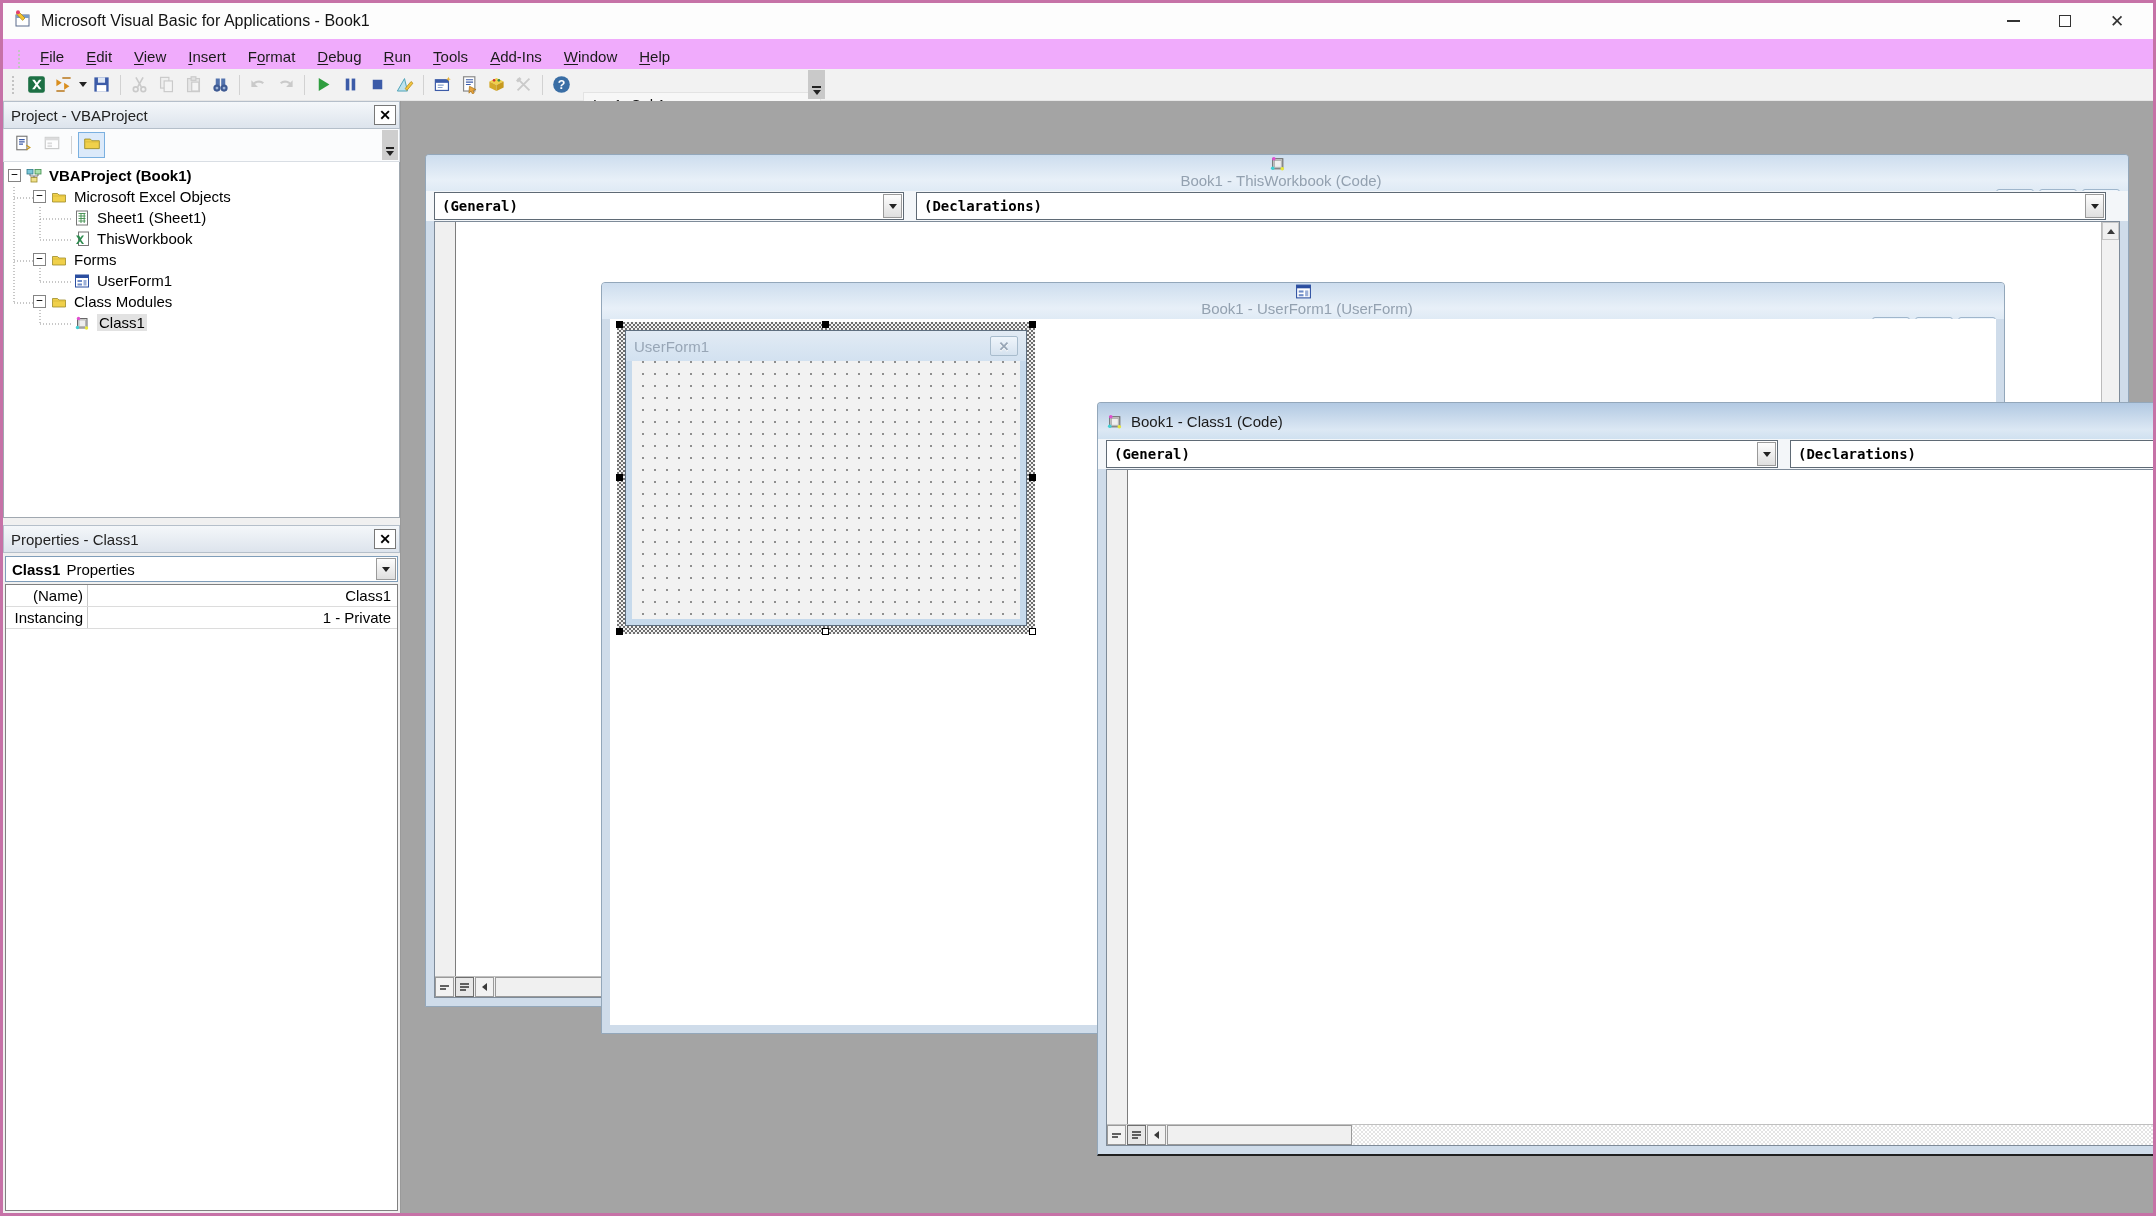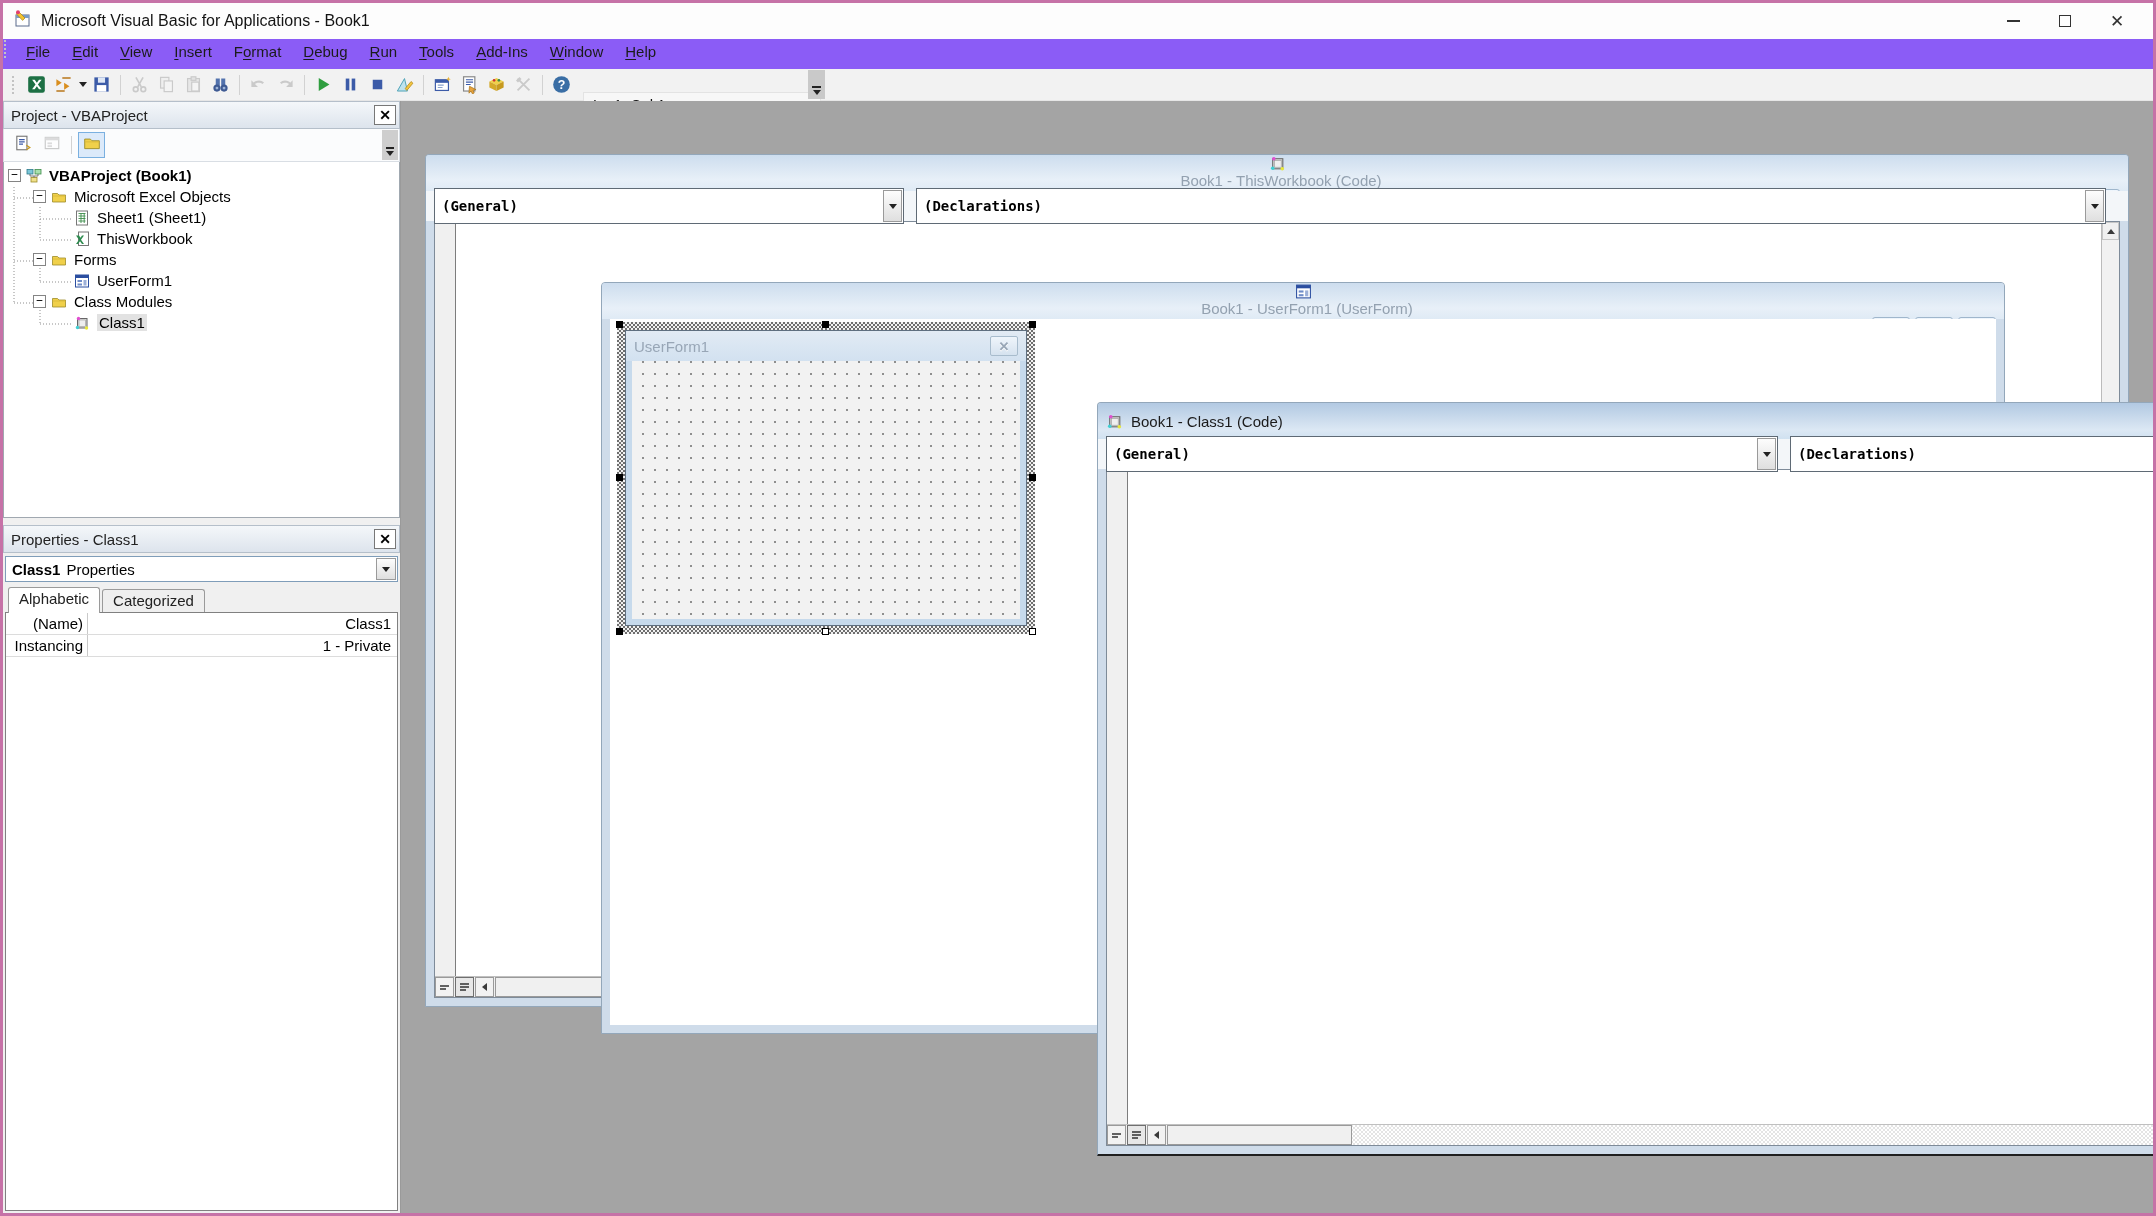--- a/index.html
+++ b/index.html
@@ -10,22 +10,22 @@
   
   .titlebar { position:absolute; left:0; top:0; right:0; height:36px; background:#fdfdfd;
               display:flex; align-items:center; padding:0 10px; }
   .titlebar .app-title { font-size:16px; color:#141414; margin-left:8px; }
   .caption-btns { margin-left:auto; display:flex; }
   .cap-btn { width:52px; height:30px; display:flex; align-items:center; justify-content:center; color:#222; }
   .g-min { width:13px; height:2px; background:#333; }
   .g-max { width:12px; height:12px; border:1.5px solid #333; }
   .g-close { font-size:17px; font-weight:300; color:#333; line-height:1; }
 
-  .menubar { position:absolute; left:0; top:36px; right:0; height:30px; background:#8b5cf6;
-             display:flex; align-items:flex-start; }
+  .menubar { position:absolute; left:0; top:36px; right:0; height:30px; background:#f0abfc;
+             display:flex; align-items:flex-end; padding-left:14px; }
   .menubar::before, .toolbar::before { content:""; width:4px; height:20px; margin-right:8px;
              background-image:radial-gradient(circle,#c3c3c3 1px,transparent 1.2px);
              background-size:4px 4px; }
   .menu-item { font-size:15px; color:#1b1b1b; padding:4px 11px; }
   .menu-item u { text-underline-offset:2px; }
 
   .toolbar { position:absolute; left:0; top:66px; right:0; height:32px; background:#f2f2f2;
              display:flex; align-items:center; padding-left:8px; border-bottom:1px solid #e6e6e6; }
   .tb-buttons { display:flex; align-items:center; }
   .tb-btn { width:27px; height:26px; display:flex; align-items:center; justify-content:center; }
@@ -108,21 +108,21 @@
   .win-icon svg { width:17px; height:17px; display:block; }
   .win-btns { margin-left:auto; display:flex; gap:5px; }
   .win-btn { width:38px; height:23px; border:1px solid #9fb6cc; border-radius:3px;
              background:linear-gradient(#eef5fc,#ccdcef); display:flex; align-items:center; justify-content:center;
              color:#93a1b1; text-shadow:0 1px 0 #fff; }
   .wg-min { width:13px; height:3px; background:#9aa8b8; box-shadow:0 1px 0 #fff; }
   .wg-max { width:11px; height:10px; border:2px solid #9aa8b8; box-shadow:0 1px 0 #fff, inset 0 1px 0 #fff; }
   .wg-close { font-size:15px; font-weight:700; line-height:1; }
 
   .combo-row { height:30px; display:flex; align-items:center; background:#f3f6f9; padding:0 8px; gap:12px; flex:none; }
-  .code-combo { height:36px; background:#fff; border:1px solid #5f6a75; display:flex; align-items:center;
+  .code-combo { height:28px; background:#fff; border:1px solid #5f6a75; display:flex; align-items:center;
                 padding-left:7px; position:relative; font-family:"DejaVu Sans Mono",monospace;
                 font-size:14px; font-weight:600; color:#000; }
   .code-combo .combo-arrow { width:19px; }
 
   .editor { flex:1; margin:0 8px 8px; border:1px solid #7e8b99; background:#fff;
             display:flex; flex-direction:column; overflow:hidden; }
   .editor-body { flex:1; display:flex; overflow:hidden; }
   .margin-col { width:21px; background:#f0f0f0; border-right:1px solid #7d7d7d; flex:none; }
   .code-area { flex:1; background:#fff; }
   .vscroll { width:18px; border-left:1px solid #bbb; background:#f1f1f1; flex:none;
@@ -527,24 +527,20 @@
           <span>Properties - Class1</span>
           <span class="panel-close">✕</span>
         </div>
         <div class="obj-combo">
           <b>Class1</b>
           <span>Properties</span>
           <span class="combo-arrow">
               <span class="tri-down"></span>
             </span>
         </div>
-        <div class="prop-tabs" id="prop-tabs">
-            <div class="prop-tab active">Alphabetic</div>
-            <div class="prop-tab">Categorized</div>
-          </div>
         <div class="prop-grid" id="prop-grid">
             <div class="prop-row">
               <div class="prop-name">(Name)</div>
               <div class="prop-value">Class1</div>
             </div>
             <div class="prop-row">
               <div class="prop-name">Instancing</div>
               <div class="prop-value">1 - Private</div>
             </div>
           </div>

